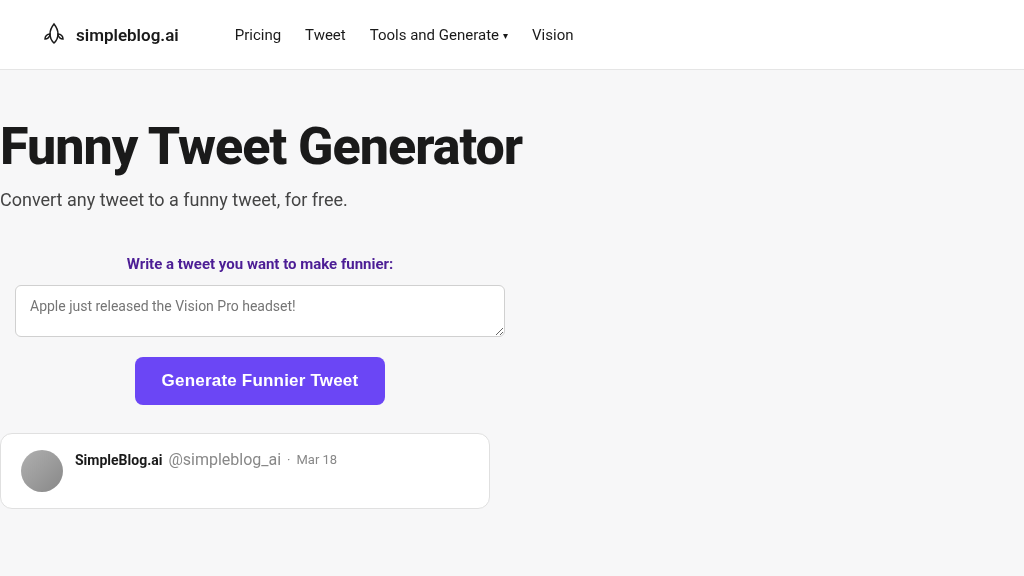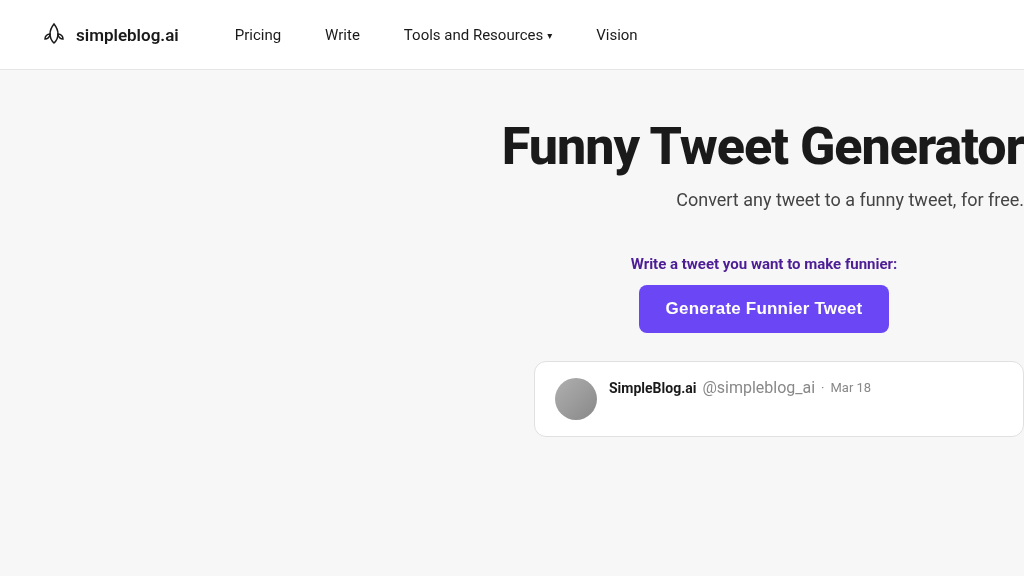--- a/index.html
+++ b/index.html
@@ -44,21 +44,21 @@
 
     .logo-text {
       font-size: 17px;
       font-weight: 600;
       color: #1a1a1a;
     }
 
     .nav-links {
       display: flex;
       align-items: center;
-      gap: 44px;
+      gap: 24px;
       list-style: none;
     }
 
     .nav-links a {
       text-decoration: none;
       color: #1a1a1a;
       font-size: 15px;
       font-weight: 400;
     }
 
@@ -74,21 +74,21 @@
     .chevron-down {
       font-size: 10px;
       margin-top: 1px;
     }
 
     
     main {
       background: #f7f7f8;
       display: flex;
       flex-direction: column;
-      align-items: flex-end;
+      align-items: flex-start;
       padding-top: 48px;
     }
 
     .hero-title {
       font-size: 52px;
       font-weight: 800;
       color: #1a1a1a;
       text-align: center;
       letter-spacing: -1px;
       line-height: 1.1;
@@ -210,40 +210,41 @@
       <path d="M18 13 C21 13, 23 15.5, 23 18 C21 18, 18 16.5, 18 13Z" stroke="#1a1a1a" stroke-width="1.5" fill="none"></path>
     </svg>
     <span class="logo-text">simpleblog.ai</span>
   </a>
 
   <ul class="nav-links">
     <li>
       <a href="#">Pricing</a>
     </li>
     <li>
-      <a href="#">Write</a>
+      <a href="#">Tweet</a>
     </li>
     <li>
       <span class="nav-dropdown">
-        <span>Tools and Resources</span>
+        <span>Tools and Generate</span>
         <span class="chevron-down">▾</span>
       </span>
     </li>
     <li>
       <a href="#">Vision</a>
     </li>
   </ul>
 </nav>
 
 <main>
   <h1 class="hero-title">Funny Tweet Generator</h1>
   <p class="hero-subtitle">Convert any tweet to a funny tweet, for free.</p>
 
   <div class="form-section">
     <label class="form-label">Write a tweet you want to make funnier:</label>
+    <textarea class="tweet-textarea" placeholder="Apple just released the Vision Pro headset!" style=""></textarea>
     <button class="generate-btn">Generate Funnier Tweet</button>
   </div>
 
   <div class="tweet-card">
     <div class="avatar-circle"></div>
     <div class="tweet-meta">
       <div class="tweet-author-row">
         <span class="tweet-author-name">SimpleBlog.ai</span>
         <span class="tweet-handle">@simpleblog_ai</span>
         <span class="tweet-date">·</span>

